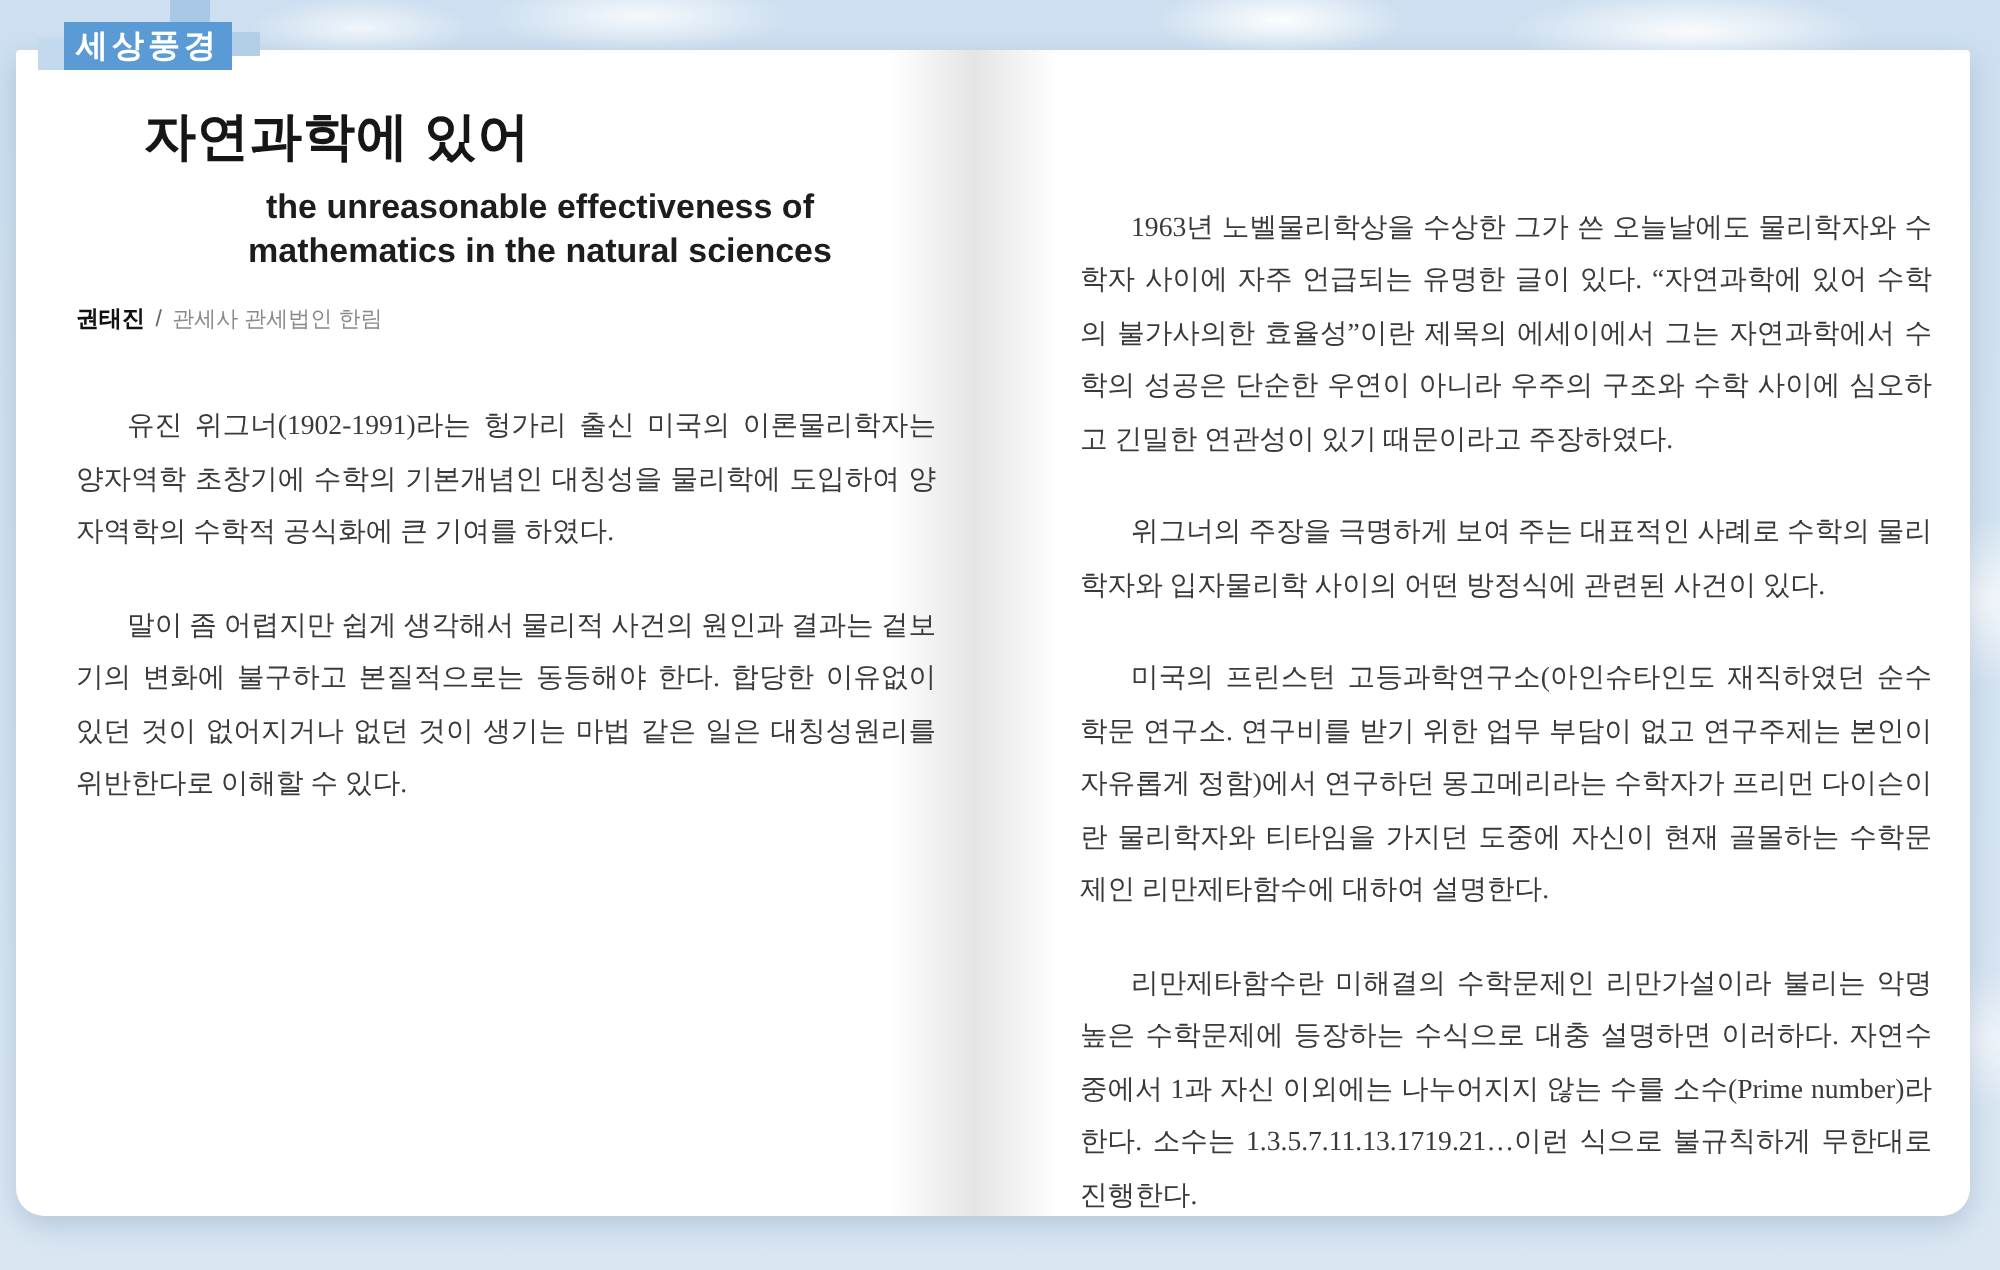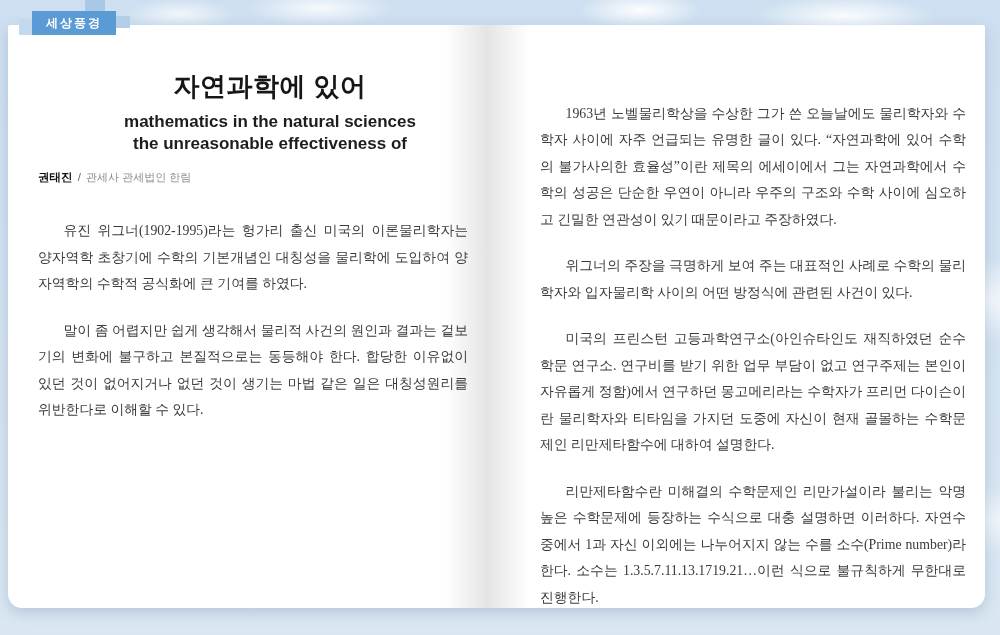--- a/index.html
+++ b/index.html
@@ -29,29 +29,29 @@
   }
   
   .tab-group{position:absolute;left:0;top:0;z-index:5;}
   .tab-ghost{position:absolute;}
   .g1{left:85px;top:0;width:20px;height:34px;background:#a9c8e6;}
   .g2{left:112px;top:16px;width:18px;height:12px;background:#b3cfe8;}
   .g3{left:19px;top:19px;width:18px;height:16px;background:#c3d9ed;}
   .tab{
     position:absolute;left:32px;top:11px;width:84px;height:24px;
     background:#5b9bd5;color:#ffffff;
-    font-size:12px;font-weight:bold;letter-spacing:2px;
+    font-size:16px;font-weight:bold;letter-spacing:2px;
     display:flex;align-items:center;justify-content:center;
   }
   
   .page{position:absolute;top:0;height:100%;color:#3a3a3a;}
   .page.left{left:30px;width:430px;}
   .page.right{left:532px;width:426px;padding-top:76px;box-sizing:border-box;}
   .title{
-    margin-top:46px;padding-left:34px;text-align:center;
+    margin-top:28px;padding-left:34px;text-align:left;
     font-size:26px;font-weight:800;line-height:1.2;color:#161616;
     letter-spacing:.5px;
   }
   .subtitle{
     margin-top:9px;padding-left:34px;text-align:center;
     font-size:17px;font-weight:700;line-height:1.3;color:#1d1d1d;
   }
   .author{
     margin-top:15px;text-align:left;font-size:11.5px;color:#111;
   }
@@ -70,30 +70,30 @@
 <body>
 
 <div class="book">
   <div class="gutter"></div>
 
   <div class="page left">
     <div class="title">
       <div>자연과학에 있어</div>
     </div>
     <div class="subtitle">
+      <div>the unreasonable effectiveness of</div>
       <div>mathematics in the natural sciences</div>
-      <div>the unreasonable effectiveness of</div>
     </div>
     <div class="author">
       <b>권태진</b>
       <span class="sep">/</span>
       <span class="affil">관세사 관세법인 한림</span>
     </div>
     <div class="body-text">
-      <p class="para">유진 위그너(1902-1995)라는 헝가리 출신 미국의 이론물리학자는 양자역학 초창기에 수학의 기본개념인 대칭성을 물리학에 도입하여 양자역학의 수학적 공식화에 큰 기여를 하였다.</p>
+      <p class="para">유진 위그너(1902-1991)라는 헝가리 출신 미국의 이론물리학자는 양자역학 초창기에 수학의 기본개념인 대칭성을 물리학에 도입하여 양자역학의 수학적 공식화에 큰 기여를 하였다.</p>
       <p class="para">말이 좀 어렵지만 쉽게 생각해서 물리적 사건의 원인과 결과는 겉보기의 변화에 불구하고 본질적으로는 동등해야 한다. 합당한 이유없이 있던 것이 없어지거나 없던 것이 생기는 마법 같은 일은 대칭성원리를 위반한다로 이해할 수 있다.</p>
 
     </div>
   </div>
 
   <div class="page right">
     <p class="para">1963년 노벨물리학상을 수상한 그가 쓴 오늘날에도 물리학자와 수학자 사이에 자주 언급되는 유명한 글이 있다. “자연과학에 있어 수학의 불가사의한 효율성”이란 제목의 에세이에서 그는 자연과학에서 수학의 성공은 단순한 우연이 아니라 우주의 구조와 수학 사이에 심오하고 긴밀한 연관성이 있기 때문이라고 주장하였다.</p>
     <p class="para">위그너의 주장을 극명하게 보여 주는 대표적인 사례로 수학의 물리학자와 입자물리학 사이의 어떤 방정식에 관련된 사건이 있다.</p>
     <p class="para">미국의 프린스턴 고등과학연구소(아인슈타인도 재직하였던 순수학문 연구소. 연구비를 받기 위한 업무 부담이 없고 연구주제는 본인이 자유롭게 정함)에서 연구하던 몽고메리라는 수학자가 프리먼 다이슨이란 물리학자와 티타임을 가지던 도중에 자신이 현재 골몰하는 수학문제인 리만제타함수에 대하여 설명한다.</p>
     <p class="para">리만제타함수란 미해결의 수학문제인 리만가설이라 불리는 악명 높은 수학문제에 등장하는 수식으로 대충 설명하면 이러하다. 자연수 중에서 1과 자신 이외에는 나누어지지 않는 수를 소수(Prime number)라 한다. 소수는 1.3.5.7.11.13.1719.21…이런 식으로 불규칙하게 무한대로 진행한다.</p>

